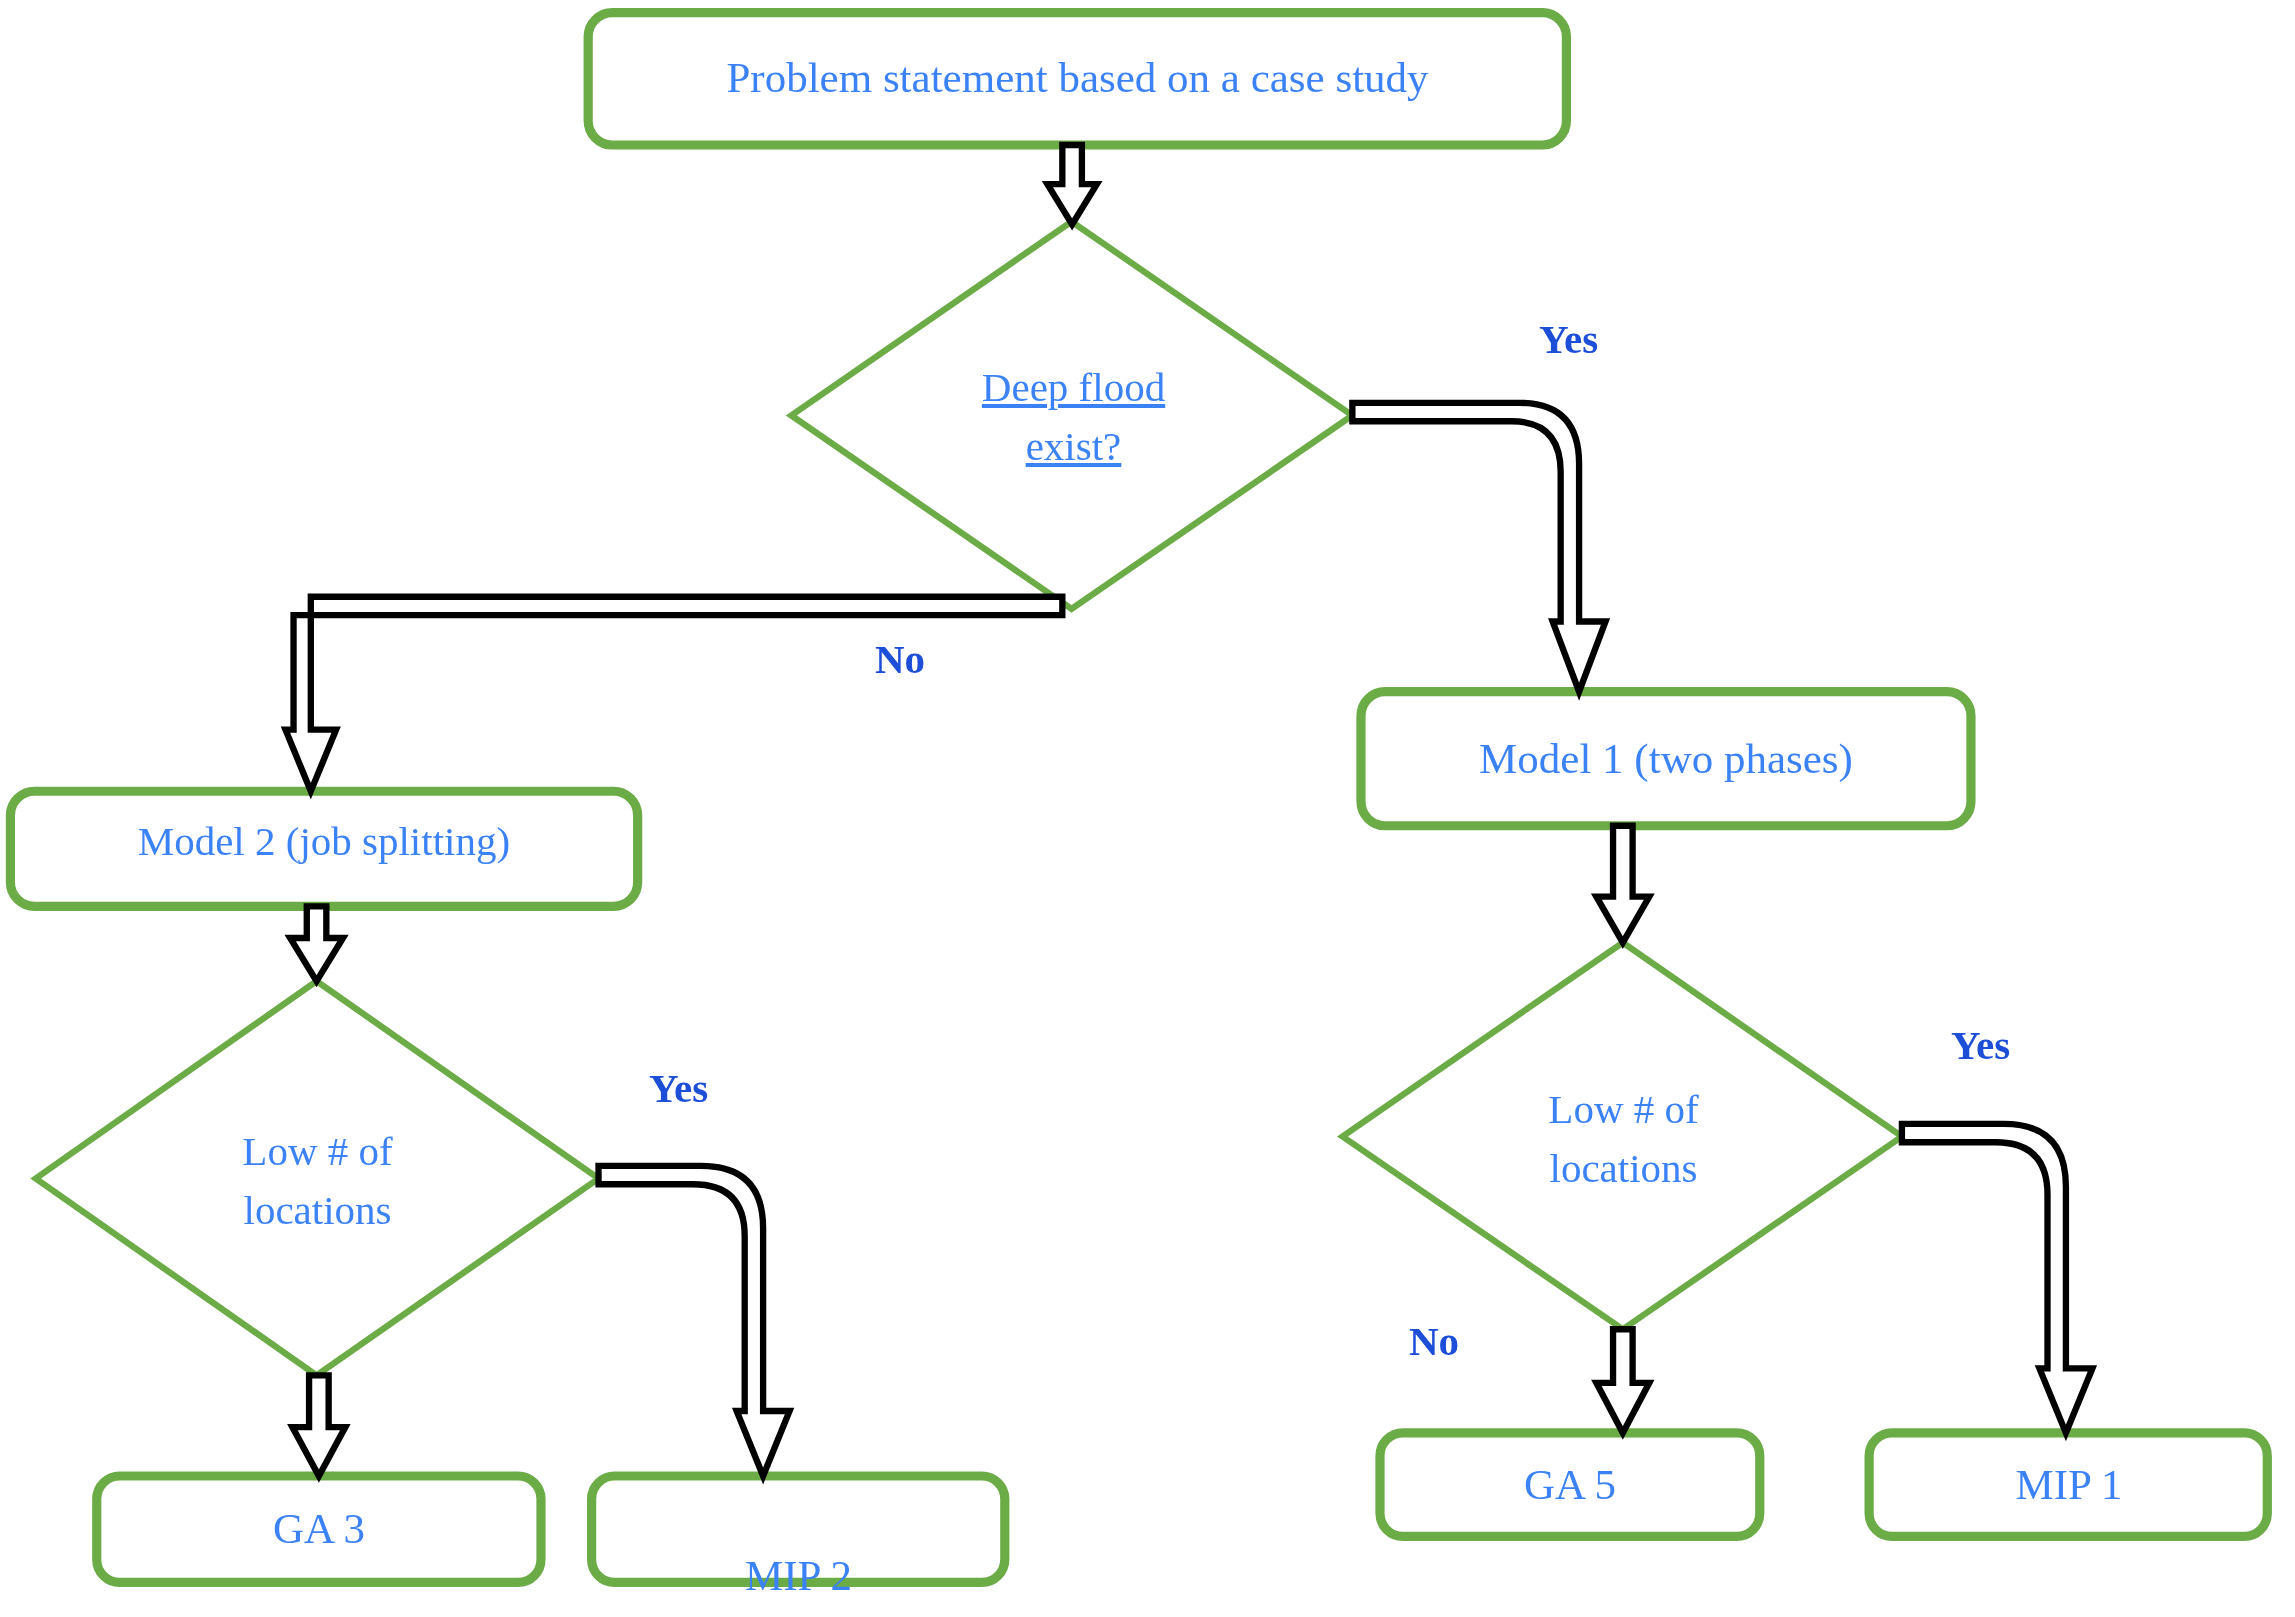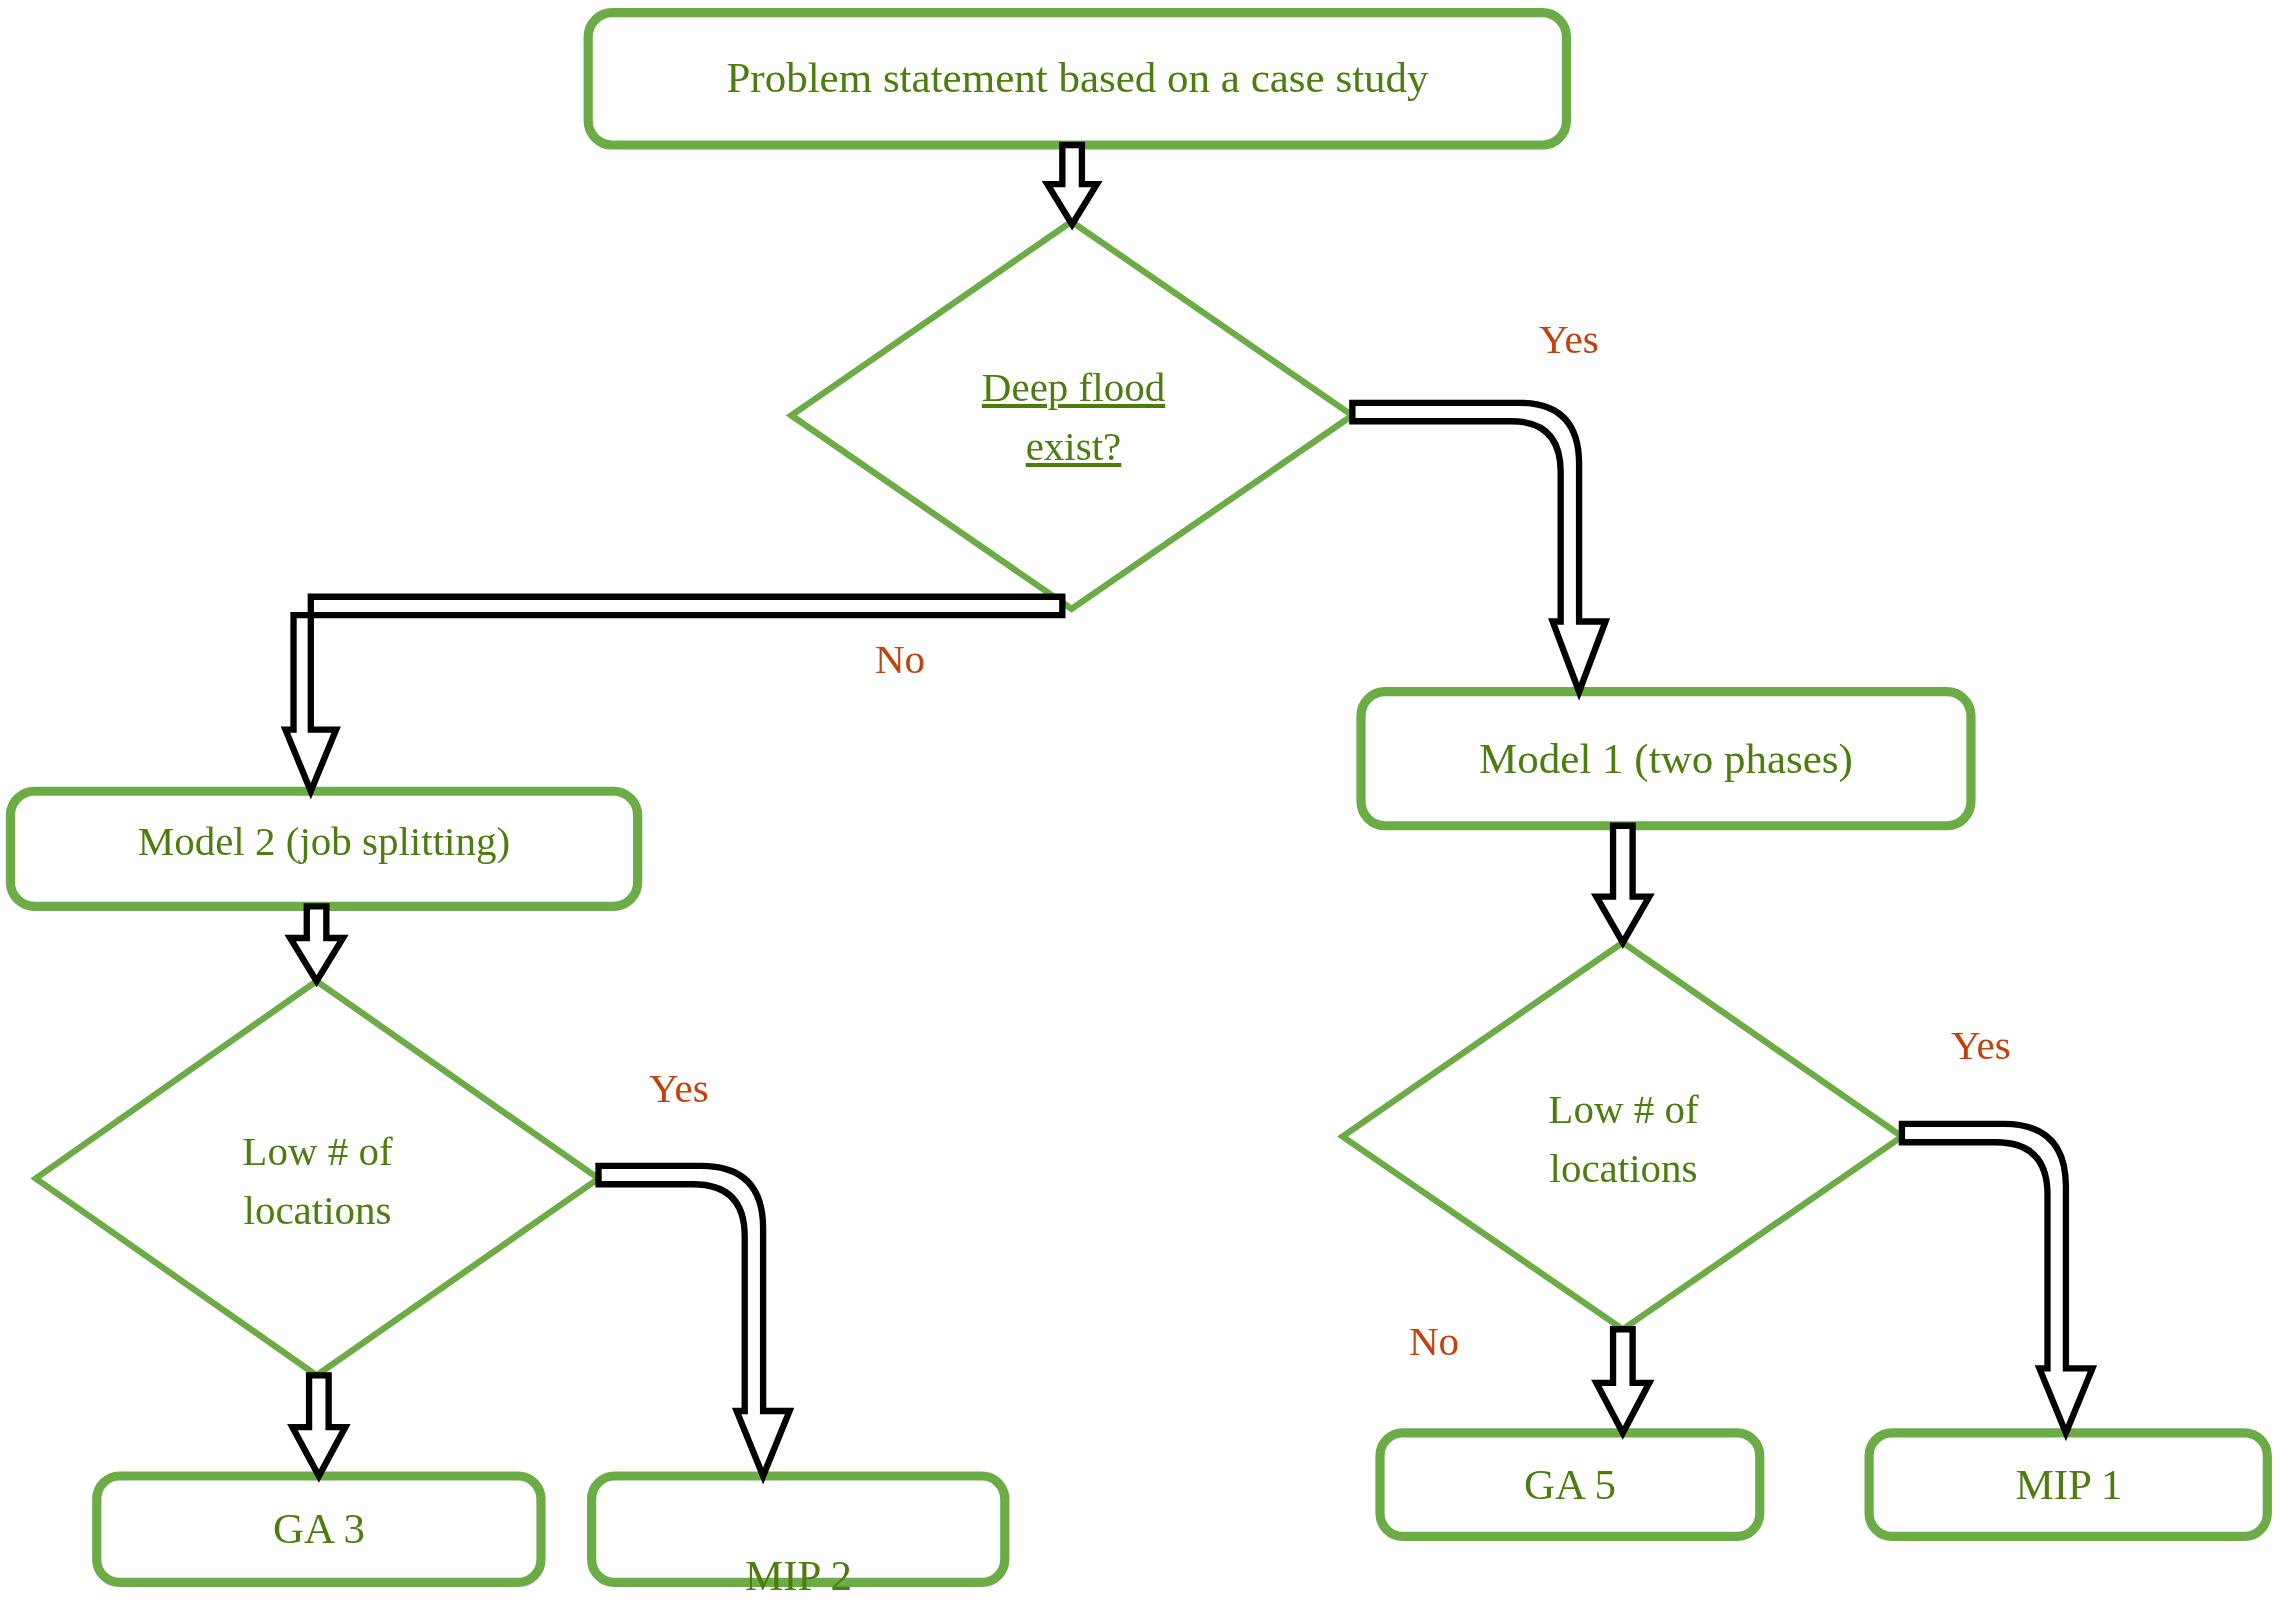--- a/index.html
+++ b/index.html
@@ -21,30 +21,31 @@
     width:2295px;
     height:1617px;
     display:block;
   }
   .node-label{
     position:absolute;
     display:flex;
     align-items:center;
     justify-content:center;
     text-align:center;
-    color:#4d7c0f;
+    color:#3b82f6;
     line-height:1.22;
     pointer-events:none;
     white-space:pre-line;
   }
   .edge-label{
     position:absolute;
-    color:#c2410c;
+    color:#1d4ed8;
     line-height:1;
     white-space:nowrap;
+    font-weight:bold;
   }
   .box-hit{
     position:absolute;
     background:transparent;
   }
   .diamond-hit{
     position:absolute;
     background:transparent;
   }
 </style>

